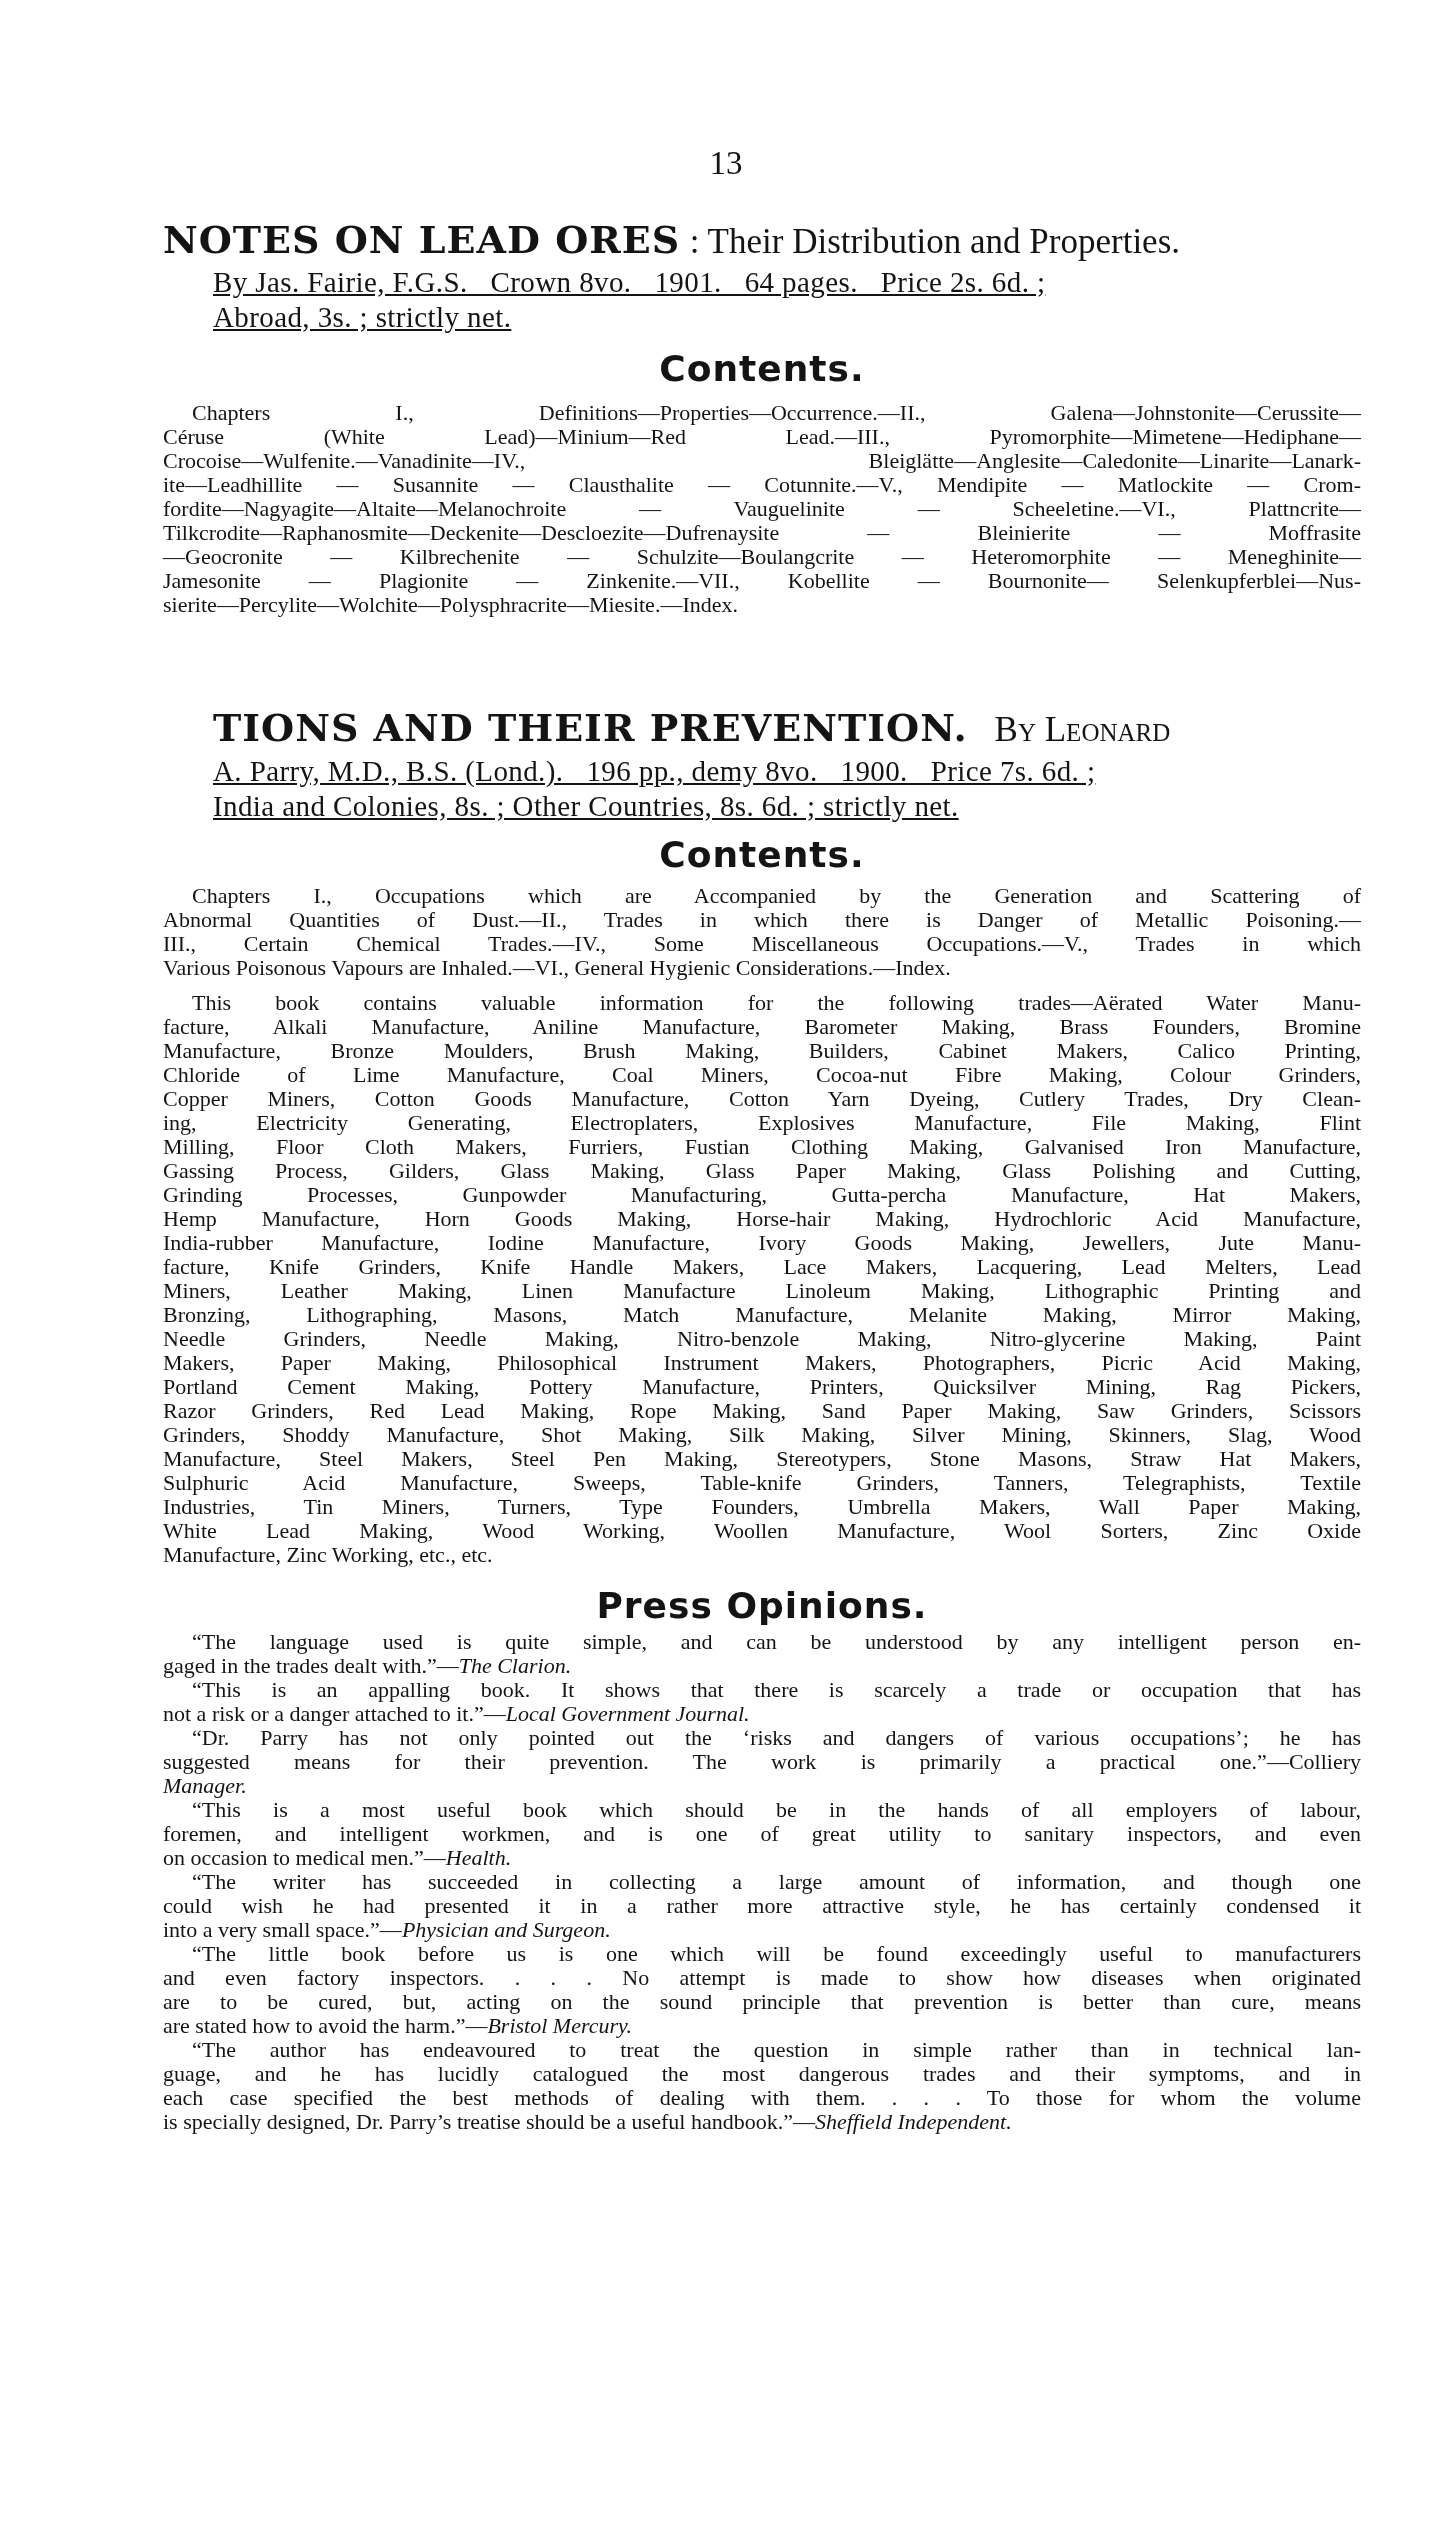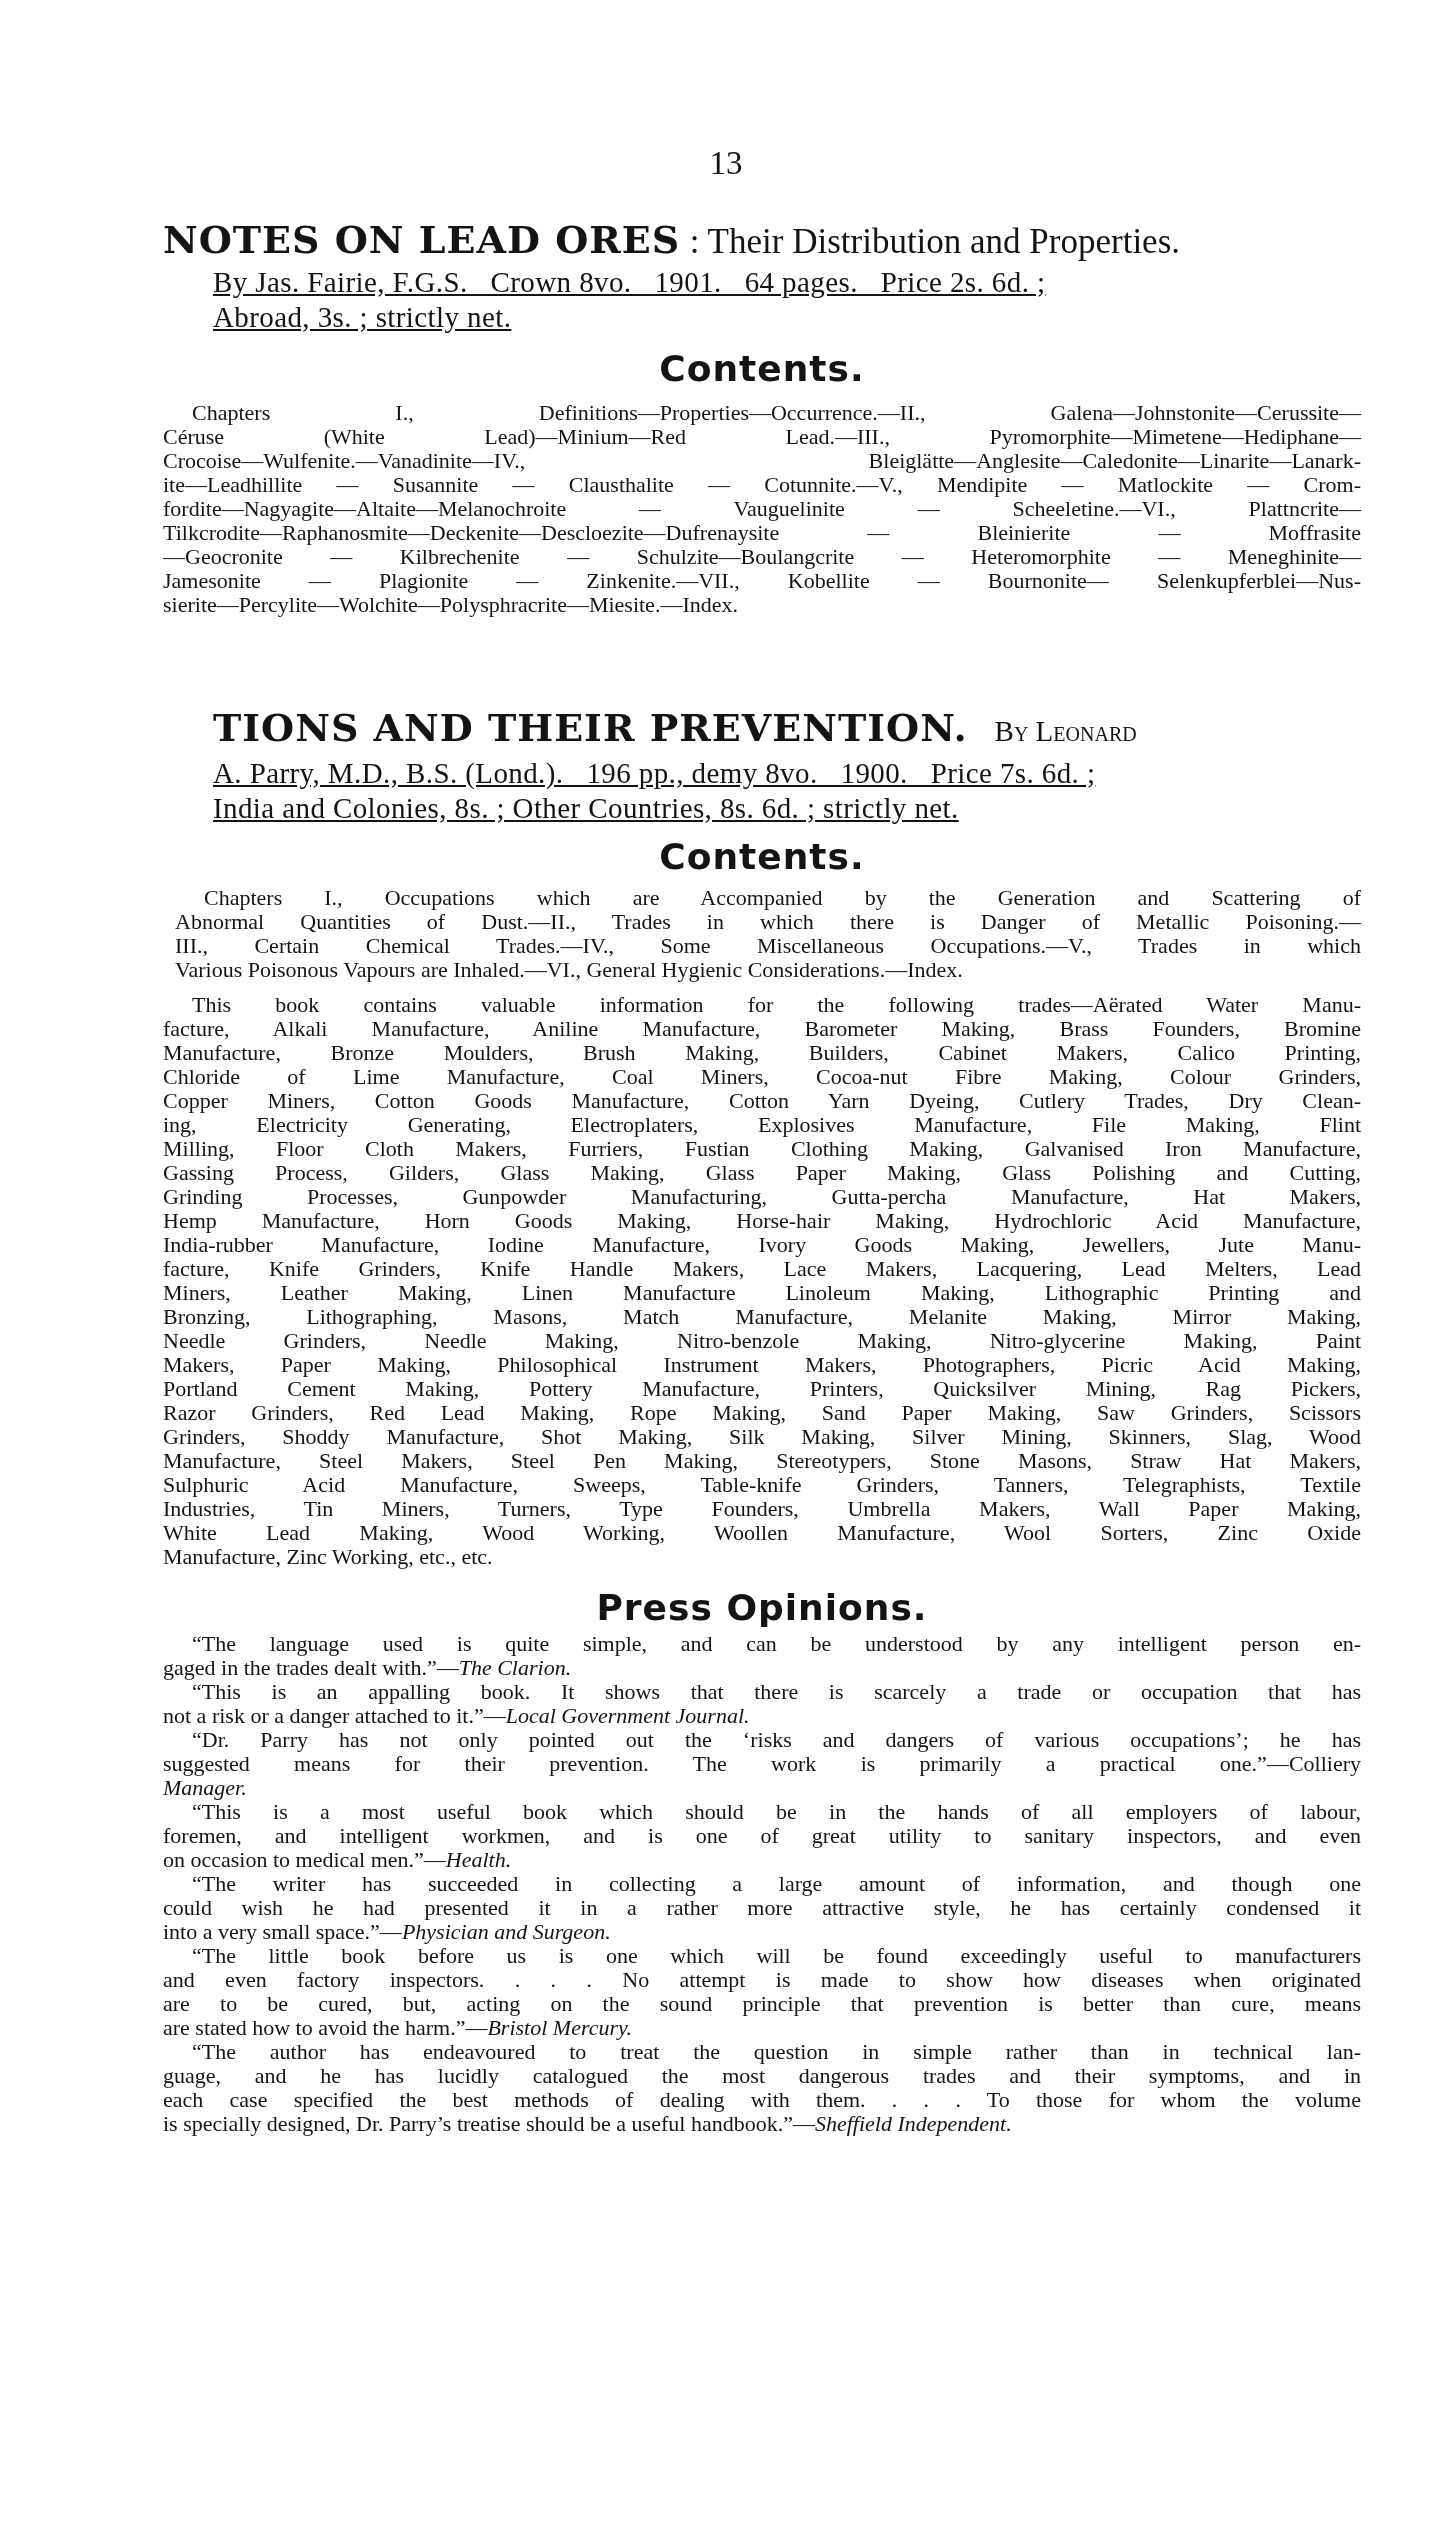--- a/index.html
+++ b/index.html
@@ -43,28 +43,28 @@
       <span class="line">Tilkcrodite—Raphanosmite—Deckenite—Descloezite—Dufrenaysite — Bleinierite — Moffrasite</span>
       <span class="line">—Geocronite — Kilbrechenite — Schulzite—Boulangcrite — Heteromorphite — Meneghinite—</span>
       <span class="line">Jamesonite — Plagionite — Zinkenite.—VII., Kobellite — Bournonite— Selenkupferblei—Nus-</span>
       <span class="line last">sierite—Percylite—Wolchite—Polysphracrite—Miesite.—Index.</span>
     </div>
 </section>
 
 <section class="block" style="top:706px;">
   <div class="heading-line indent">
     <span class="heading-bold">TIONS AND THEIR PREVENTION.</span>
-    <span class="sc" style="font-size:29px; margin-left:17.4px;margin-top:40px;">By Leonard</span>
+    <span class="sc" style="font-size:35px; margin-left:17.4px;margin-top:40px;">By Leonard</span>
   </div>
   <div id="b2-meta" style="margin-top:3px;">
       <div class="meta-line" style="white-space: pre;">A. Parry, M.D., B.S. (Lond.).   196 pp., demy 8vo.   1900.   Price 7s. 6d. ;</div>
       <div class="meta-line" style="white-space: pre;">India and Colonies, 8s. ; Other Countries, 8s. 6d. ; strictly net.</div>
     </div>
   <div class="section-title" style="margin-top:9.7px;">Contents.</div>
-  <div id="b2-contents" class="para" style="margin-top:9.7px;margin-left:12px;">
+  <div id="b2-contents" class="para" style="margin-top:9.7px;">
       <span class="line first">Chapters I., Occupations which are Accompanied by the Generation and Scattering of</span>
       <span class="line">Abnormal Quantities of Dust.—II., Trades in which there is Danger of Metallic Poisoning.—</span>
       <span class="line">III., Certain Chemical Trades.—IV., Some Miscellaneous Occupations.—V., Trades in which</span>
       <span class="line last">Various Poisonous Vapours are Inhaled.—VI., General Hygienic Considerations.—Index.</span>
     </div>
   <div id="b2-trades" class="para">
       <span class="line first">This book contains valuable information for the following trades—Aërated Water Manu-</span>
       <span class="line">facture, Alkali Manufacture, Aniline Manufacture, Barometer Making, Brass Founders, Bromine</span>
       <span class="line">Manufacture, Bronze Moulders, Brush Making, Builders, Cabinet Makers, Calico Printing,</span>
       <span class="line">Chloride of Lime Manufacture, Coal Miners, Cocoa-nut Fibre Making, Colour Grinders,</span>

